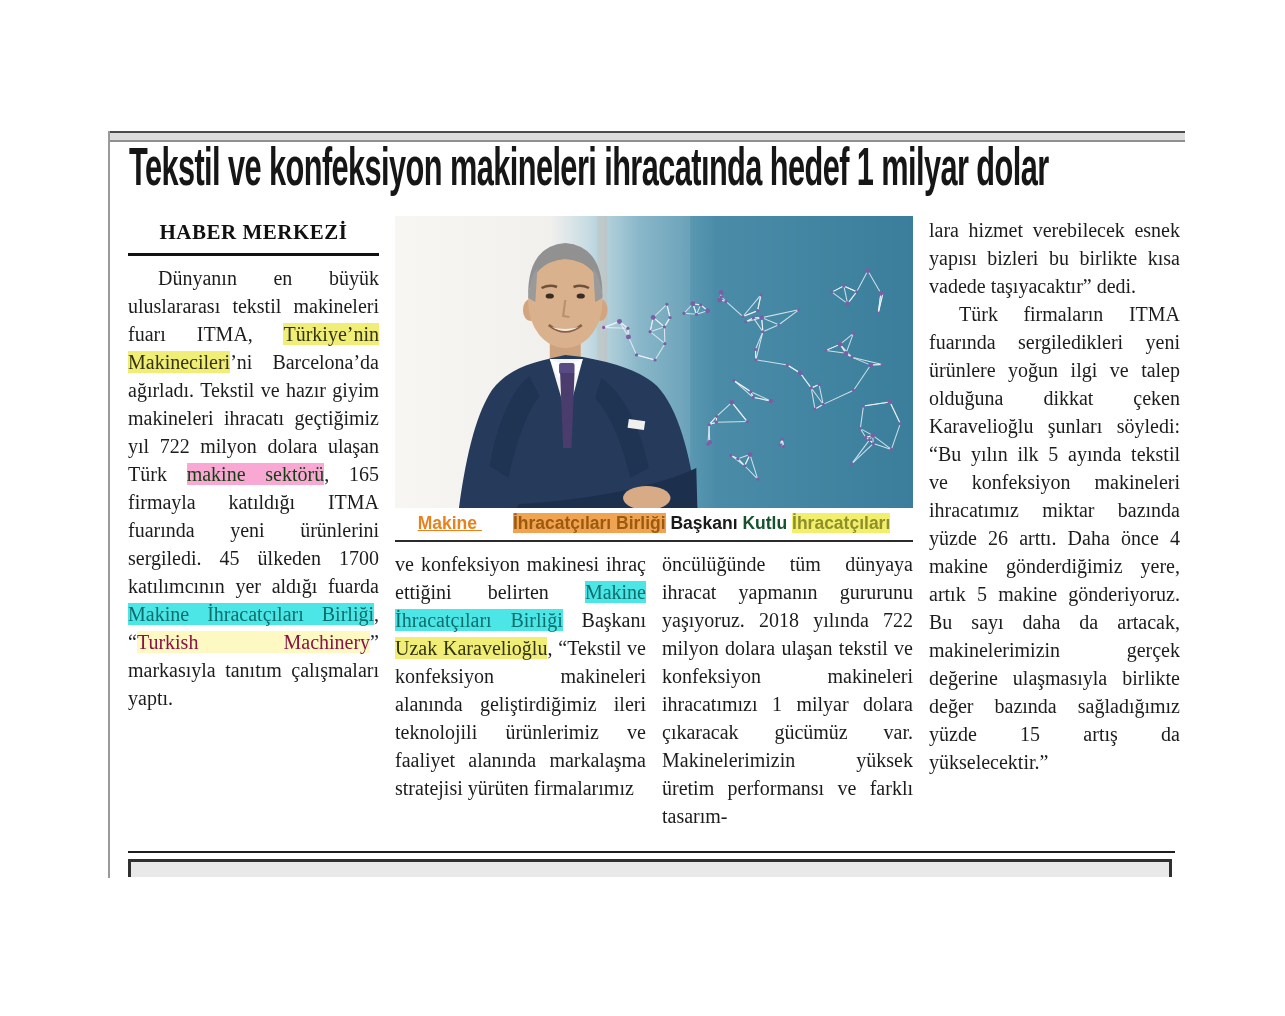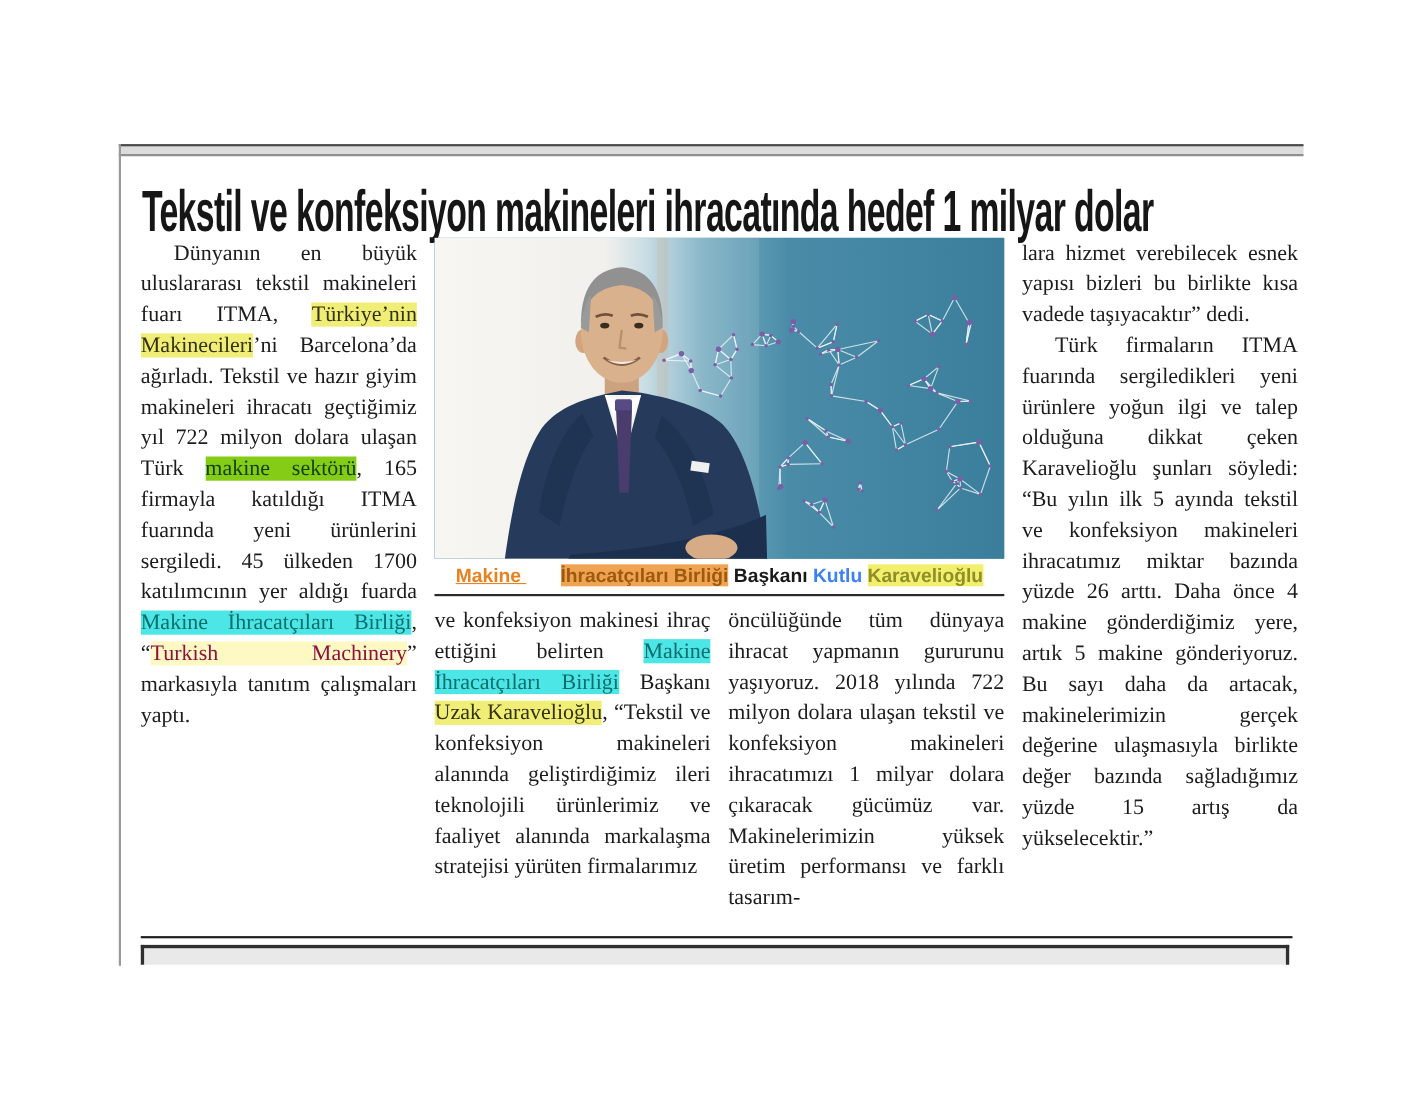--- a/index.html
+++ b/index.html
@@ -6,21 +6,21 @@
   html,body { width:1285px; height:1016px; background:#ffffff; overflow:hidden;
               font-family:"Liberation Serif", serif; }
   .page { position:relative; width:1285px; height:1016px; background:#ffffff; }
 
   
   .scan-strip { position:absolute; left:108px; top:131px; width:1077px; height:11px;
                 background:#dcdcdc; border-top:2px solid #4a4a4a; border-bottom:2px solid #8f8f8f; }
   .scan-left-line { position:absolute; left:108px; top:131px; width:2px; height:747px; background:#9a9a9a; }
 
   
-  .headline { position:absolute; left:129px; top:162px; width:1060px; height:60px; overflow:visible; }
+  .headline { position:absolute; left:129px; top:136px; width:1060px; height:60px; overflow:visible; }
   .headline span { display:inline-block; white-space:nowrap;
                    font-family:"Liberation Sans", sans-serif; font-weight:bold;
                    font-size:53px; letter-spacing:-1px; color:#161616;
                    transform:scaleX(0.58); transform-origin:left center; }
 
   
   .content { position:absolute; left:128px; top:216px; width:1052px; height:636px; overflow:hidden;
              display:grid; grid-template-columns:repeat(4, 1fr); grid-template-rows:334px auto;
              column-gap:16px; }
   .col { font-size:20px; line-height:28px; text-align:justify; color:#1c1c1c; overflow:hidden; }
@@ -31,32 +31,32 @@
   .col4 { grid-column:4; grid-row:1 / span 2; }
 
   .section-header { font-family:"Liberation Serif", serif; font-weight:bold; font-size:21px;
                     letter-spacing:0.5px; text-align:center; color:#111;
                     border-bottom:3px solid #111; padding:2px 0 7px 0; margin-bottom:8px; }
   .para { text-indent:30px; }
   .para.noindent { text-indent:0; }
 
   
   .hl-yellow { background:#f1ee78; color:#33330f; }
-  .hl-green  { background:#84cc16; color:#123f12; }
+  .hl-green  { background:#f9a8d4; color:#123f12; }
   .hl-cyan   { background:#4de6e6; color:#0d6e6e; }
   .hl-pink   { background:#fef9c3; color:#8c1243; }
 
   
   .photo { width:100%; height:292px; display:block; background:#4a8ca6; }
   .caption { border-bottom:2px solid #2a2a2a; padding:5px 0 6px 0; text-align:center;
              font-family:"Liberation Sans", sans-serif; font-weight:bold; font-size:17.5px;
              color:#1a1a1a; white-space:nowrap; }
   .cap-orange-text { color:#e8821e;text-decoration:underline; }
   .cap-orange-bg   { background:#f0a351; color:#9c5a10;margin-left:31px; }
-  .cap-olive-text  { color:#3b82f6; }
+  .cap-olive-text  { color:#14532d; }
   .cap-yellow-bg   { background:#f2ef6d; color:#8f8f2a; }
 
   
   .bottom-rule { position:absolute; left:128px; top:851px; width:1047px; height:2px; background:#1e1e1e; }
   .bottom-box  { position:absolute; left:128px; top:859px; width:1044px; height:18px;
                  border:3px solid #303030; border-bottom:none; background:#e9e9e9; }
 </style>
 </head>
 <body>
 
@@ -65,20 +65,21 @@
   <div class="scan-strip"></div>
   <div class="scan-left-line"></div>
 
   <h1 class="headline">
     <span>Tekstil ve konfeksiyon makineleri ihracatında hedef 1 milyar dolar</span>
   </h1>
 
   <div class="content">
 
     <div class="col col1">
+      <div class="section-header">HABER MERKEZİ</div>
       <p class="para"><span>Dünyanın en büyük uluslararası tekstil makineleri fuarı ITMA, </span><span class="hl-yellow">Türkiye’nin Makinecileri</span><span>’ni Barcelona’da ağırladı. Tekstil ve hazır giyim makineleri ihracatı geçtiğimiz yıl 722 milyon dolara ulaşan Türk </span><span class="hl-green">makine sektörü</span><span>, 165 firmayla katıldığı ITMA fuarında yeni ürünlerini sergiledi. 45 ülkeden 1700 katılımcının yer aldığı fuarda </span><span class="hl-cyan">Makine İhracatçıları Birliği</span><span>, “</span><span class="hl-pink">Turkish Machinery</span><span>” markasıyla tanıtım çalışmaları yaptı.</span></p>
     </div>
 
     <div class="photo-block">
       <svg class="photo" viewBox="0 0 502 292" preserveAspectRatio="none" xmlns="http://www.w3.org/2000/svg">
         <defs>
           <linearGradient id="bg" x1="0" y1="0" x2="1" y2="0">
             <stop offset="0" stop-color="#f7f6f3"></stop>
             <stop offset="0.30" stop-color="#f1f0ed"></stop>
             <stop offset="0.37" stop-color="#c9dde4"></stop>
@@ -362,21 +363,21 @@
           <path d="M201,82 Q199,60 192,52 L194,86 Z" fill="#9a9a9a"></path>
           <path d="M142,72 Q150,68 157,71" stroke="#6e5138" stroke-width="2.5" fill="none"></path>
           <path d="M173,71 Q180,68 188,72" stroke="#6e5138" stroke-width="2.5" fill="none"></path>
           <ellipse cx="150" cy="80" rx="4" ry="2.6" fill="#3a2c20"></ellipse>
           <ellipse cx="180" cy="80" rx="4" ry="2.6" fill="#3a2c20"></ellipse>
           <path d="M165,84 L163,100 L169,101" stroke="#b98f6d" stroke-width="2" fill="none"></path>
           <path d="M149,109 Q165,122 181,109" stroke="#8a5f45" stroke-width="2.5" fill="none"></path>
           <path d="M152,111 Q165,119 178,111 Q165,115 152,111 Z" fill="#f2ede6"></path>
         </g>
       </svg>
-      <div class="caption"><span class="cap-orange-text">Makine </span><span class="cap-orange-bg">İhracatçıları Birliği</span><span> Başkanı </span><span class="cap-olive-text">Kutlu </span><span class="cap-yellow-bg">Karavelioğlu</span></div>
+      <div class="caption"><span class="cap-orange-text">Makine </span><span class="cap-orange-bg">İhracatçıları Birliği</span><span> Başkanı </span><span class="cap-olive-text">Kutlu </span><span class="cap-yellow-bg">İhracatçıları</span></div>
     </div>
 
     <div class="col col2">
       <p class="para noindent"><span>ve konfeksiyon makinesi ihraç ettiğini belirten </span><span class="hl-cyan">Makine İhracatçıları Birliği</span><span> Başkanı </span><span class="hl-yellow">Uzak Karavelioğlu</span><span>, “Tekstil ve konfeksiyon makineleri alanında geliştirdiğimiz ileri teknolojili ürünlerimiz ve faaliyet alanında markalaşma stratejisi yürüten firmalarımız</span></p>
     </div>
 
     <div class="col col3">
       <p class="para noindent">öncülüğünde tüm dünyaya ihracat yapmanın gururunu yaşıyoruz. 2018 yılında 722 milyon dolara ulaşan tekstil ve konfeksiyon makineleri ihracatımızı 1 milyar dolara çıkaracak gücümüz var. Makinelerimizin yüksek üretim performansı ve farklı tasarım-</p>
     </div>
 

